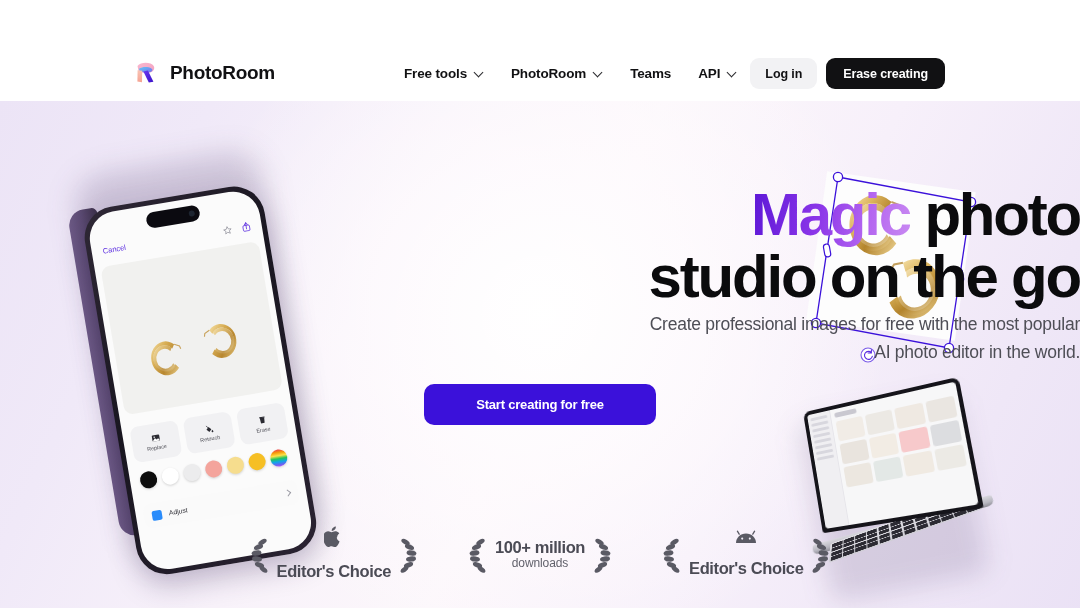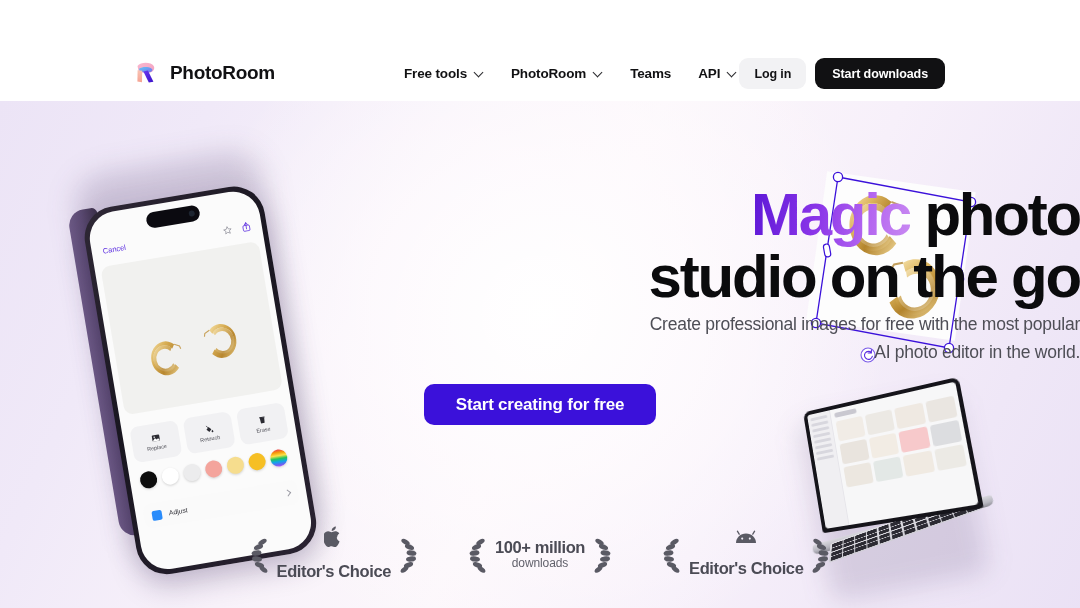--- a/index.html
+++ b/index.html
@@ -56,21 +56,21 @@
     background: linear-gradient(100deg, #5b16d6 0%, #8a35e8 42%, #b364f0 72%, #c98af2 100%);
     -webkit-background-clip: text; background-clip: text; color: transparent;
   }
   .subhead {
     position: absolute; left: 0; top: 209px; width: 1080px; text-align: right;
     font-size: 17.5px; line-height: 1.62; color: #4e4e56; letter-spacing: -0.25px;
   }
   .cta {
     position: absolute; left: 424px; top: 283px; width: 232px; height: 41px;
     background: #3b11da; color: #fff; border: none; border-radius: 10px;
-    font-size: 17px; font-weight: bold; font-family: inherit; cursor: pointer;
+    font-size: 13px; font-weight: bold; font-family: inherit; cursor: pointer;
     letter-spacing: -0.2px;
   }
 
   
   .badges { position: absolute; left: 0; top: 425px; width: 1080px;
             display: flex; justify-content: center; align-items: center; gap: 44px; }
   .badge { display: flex; align-items: center; gap: 7px; }
   .badge-mid { display: flex; flex-direction: column; align-items: center; justify-content: center; }
   .badge-title { font-size: 16.5px; font-weight: bold; color: #4b4b55; letter-spacing: -0.4px; white-space: nowrap; }
   .badge-sub { font-size: 12px; color: #62626c; letter-spacing: -0.1px; margin-top: -1px; }
@@ -204,21 +204,21 @@
         <span>Teams</span>
       </div>
       <div class="nav-item">
         <span>API</span>
         <span class="chev"></span>
       </div>
     </nav>
 
     <div class="actions">
       <button class="btn-login">Log in</button>
-      <button class="btn-start">Start downloads</button>
+      <button class="btn-start">Erase creating</button>
     </div>
   </div>
 
   <div class="hero">
 
     <div class="phone-wrap">
       <div class="phone-shadow"></div>
       <div class="phone-side"></div>
       <div class="phone">
         <div class="phone-screen">

